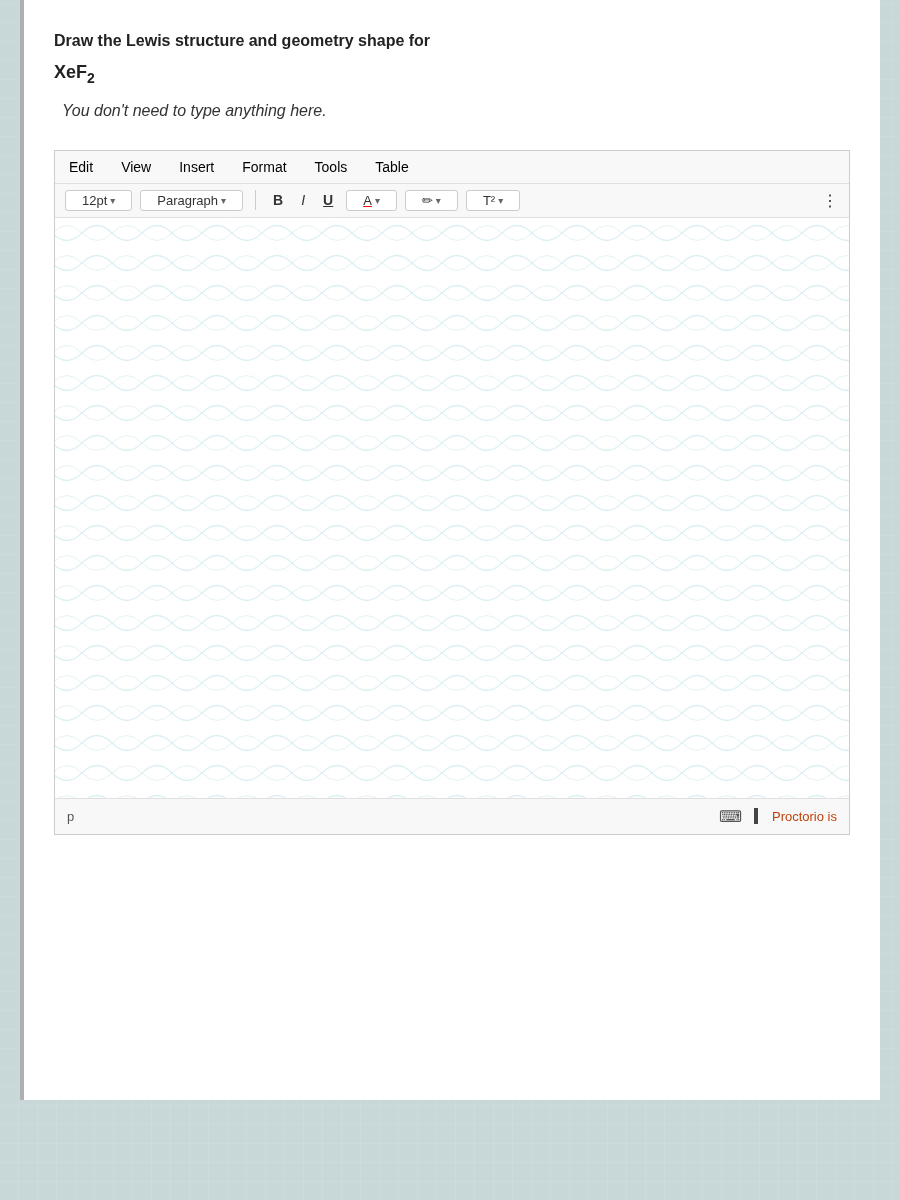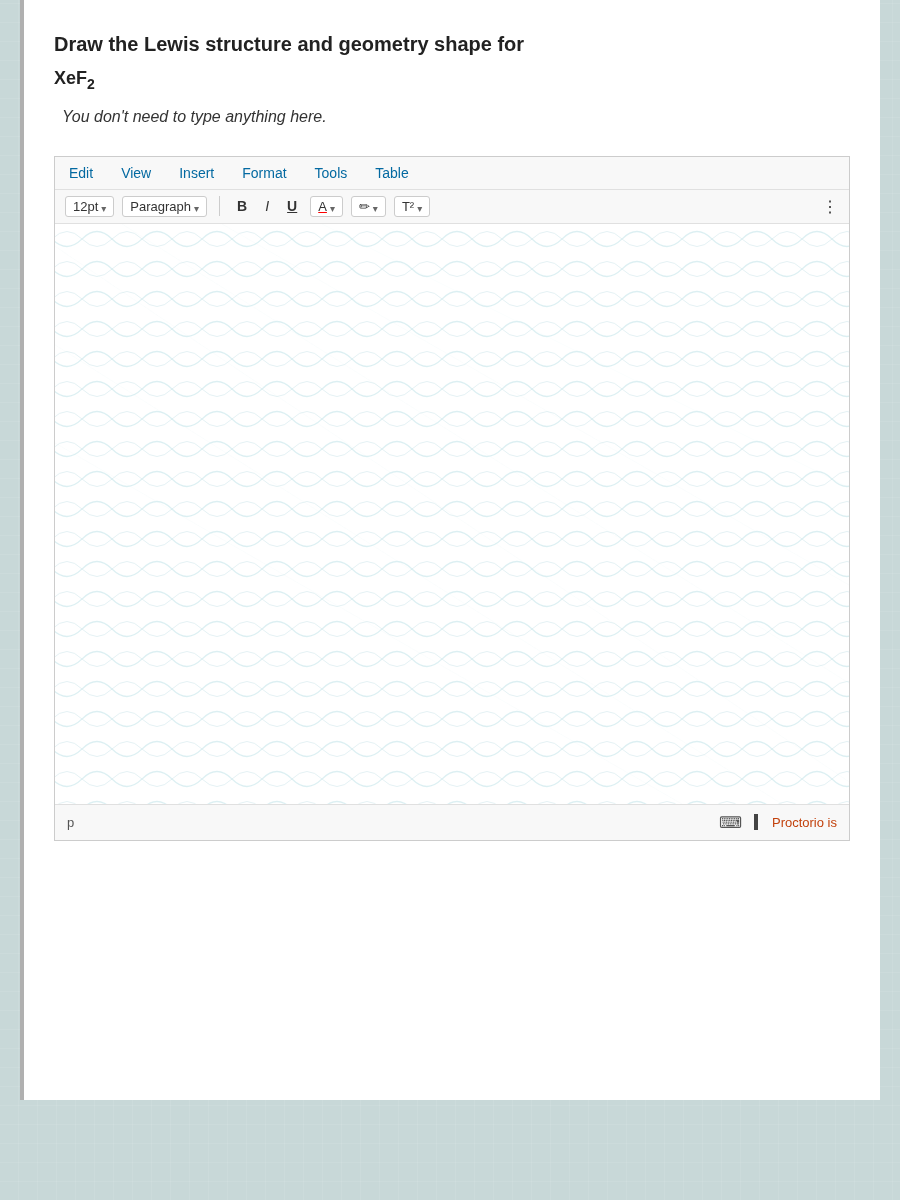--- a/index.html
+++ b/index.html
@@ -51,21 +51,21 @@
     .main-content {
       position: relative;
       background: #ffffff;
       margin: 0 20px;
       padding: 30px 30px 0 30px;
       border-left: 4px solid #b0b0b0;
       min-height: 1100px;
     }
 
     .question-title {
-      font-size: 20px;
+      font-size: 16px;
       font-weight: bold;
       color: #222;
       margin-bottom: 10px;
       line-height: 1.4;
     }
 
     .formula-text {
       font-size: 18px;
       font-weight: bold;
       color: #222;
@@ -104,43 +104,43 @@
       display: flex;
       align-items: center;
       padding: 6px 10px;
       gap: 20px;
       border-bottom: 1px solid #e0e0e0;
       background: #f8f8f8;
     }
 
     .menu-item {
       font-size: 14px;
-      color: #0369a1;
+      color: #000000;
       cursor: pointer;
       padding: 2px 4px;
     }
 
     
     .toolbar {
       display: flex;
       align-items: center;
       padding: 6px 10px;
       gap: 8px;
       border-bottom: 1px solid #e0e0e0;
       background: #f8f8f8;
     }
 
     .toolbar-dropdown {
       display: flex;
-      align-items: flex-end;
+      align-items: center;
       gap: 3px;
       font-size: 13px;
       color: #333;
       cursor: pointer;
-      padding: 2px 7px;
+      padding: 2px 16px;
       border: 1px solid #ccc;
       border-radius: 3px;
       background: #fff;
     }
 
     .toolbar-dropdown .chevron {
       font-size: 10px;
       color: #666;
     }
 

